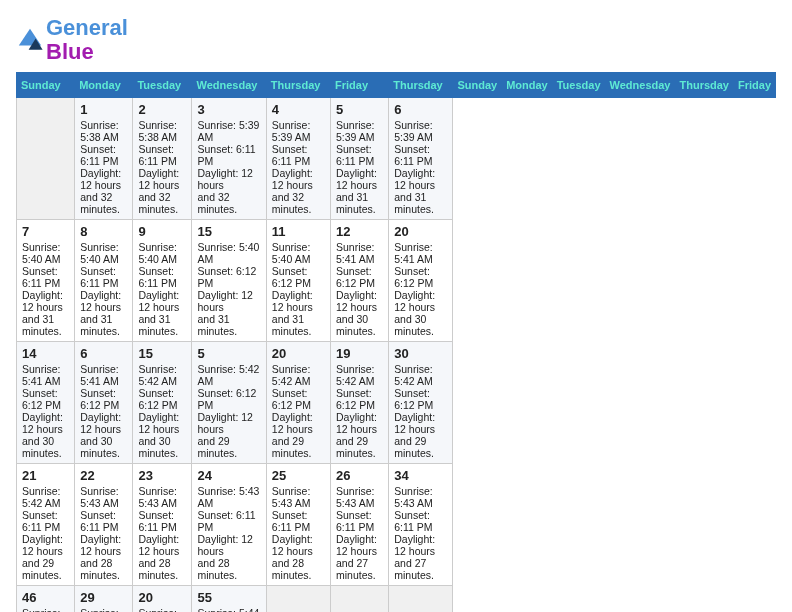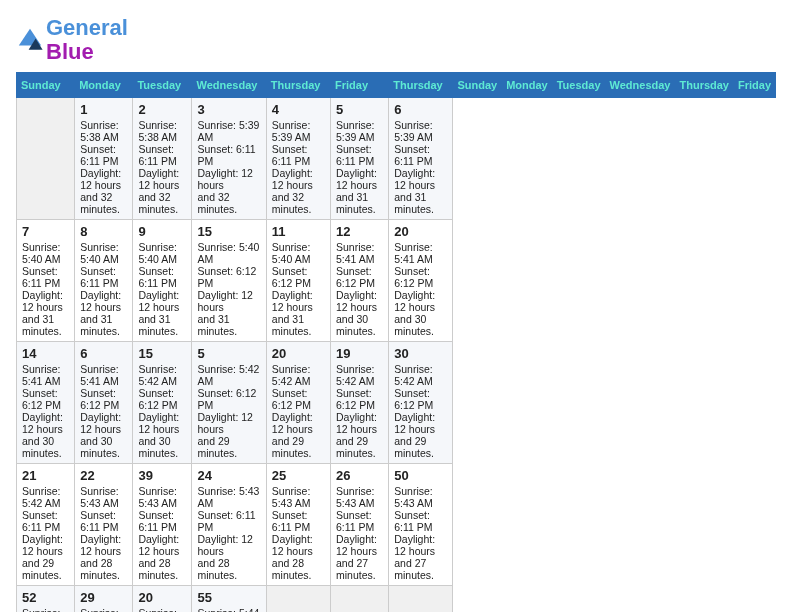--- a/index.html
+++ b/index.html
@@ -150,28 +150,28 @@
         <td><span class="day-num">6</span><span>Sunrise: 5:41 AM<br>Sunset: 6:12 PM<br>Daylight: 12 hours<br>and 30 minutes.</span></td>
         <td><span class="day-num">15</span><span>Sunrise: 5:42 AM<br>Sunset: 6:12 PM<br>Daylight: 12 hours<br>and 30 minutes.</span></td>
         <td><span class="day-num">5</span><span>Sunrise: 5:42 AM<br>Sunset: 6:12 PM<br>Daylight: 12 hours<br>and 29 minutes.</span></td>
         <td><span class="day-num">20</span><span>Sunrise: 5:42 AM<br>Sunset: 6:12 PM<br>Daylight: 12 hours<br>and 29 minutes.</span></td>
         <td><span class="day-num">19</span><span>Sunrise: 5:42 AM<br>Sunset: 6:12 PM<br>Daylight: 12 hours<br>and 29 minutes.</span></td>
         <td><span class="day-num">30</span><span>Sunrise: 5:42 AM<br>Sunset: 6:12 PM<br>Daylight: 12 hours<br>and 29 minutes.</span></td>
       </tr>
       <tr>
         <td><span class="day-num">21</span><span>Sunrise: 5:42 AM<br>Sunset: 6:11 PM<br>Daylight: 12 hours<br>and 29 minutes.</span></td>
         <td><span class="day-num">22</span><span>Sunrise: 5:43 AM<br>Sunset: 6:11 PM<br>Daylight: 12 hours<br>and 28 minutes.</span></td>
-        <td><span class="day-num">39</span><span>Sunrise: 5:43 AM<br>Sunset: 6:11 PM<br>Daylight: 12 hours<br>and 28 minutes.</span></td>
+        <td><span class="day-num">23</span><span>Sunrise: 5:43 AM<br>Sunset: 6:11 PM<br>Daylight: 12 hours<br>and 28 minutes.</span></td>
         <td><span class="day-num">24</span><span>Sunrise: 5:43 AM<br>Sunset: 6:11 PM<br>Daylight: 12 hours<br>and 28 minutes.</span></td>
         <td><span class="day-num">25</span><span>Sunrise: 5:43 AM<br>Sunset: 6:11 PM<br>Daylight: 12 hours<br>and 28 minutes.</span></td>
         <td><span class="day-num">26</span><span>Sunrise: 5:43 AM<br>Sunset: 6:11 PM<br>Daylight: 12 hours<br>and 27 minutes.</span></td>
-        <td><span class="day-num">50</span><span>Sunrise: 5:43 AM<br>Sunset: 6:11 PM<br>Daylight: 12 hours<br>and 27 minutes.</span></td>
+        <td><span class="day-num">34</span><span>Sunrise: 5:43 AM<br>Sunset: 6:11 PM<br>Daylight: 12 hours<br>and 27 minutes.</span></td>
       </tr>
       <tr>
-        <td><span class="day-num">52</span><span>Sunrise: 5:43 AM<br>Sunset: 6:11 PM<br>Daylight: 12 hours<br>and 27 minutes.</span></td>
+        <td><span class="day-num">46</span><span>Sunrise: 5:43 AM<br>Sunset: 6:11 PM<br>Daylight: 12 hours<br>and 27 minutes.</span></td>
         <td><span class="day-num">29</span><span>Sunrise: 5:44 AM<br>Sunset: 6:10 PM<br>Daylight: 12 hours<br>and 26 minutes.</span></td>
         <td><span class="day-num">20</span><span>Sunrise: 5:44 AM<br>Sunset: 6:10 PM<br>Daylight: 12 hours<br>and 26 minutes.</span></td>
         <td><span class="day-num">55</span><span>Sunrise: 5:44 AM<br>Sunset: 6:10 PM<br>Daylight: 12 hours<br>and 26 minutes.</span></td>
         <td class="empty"></td>
         <td class="empty"></td>
         <td class="empty"></td>
       </tr>
     </tbody>
 </table>
 

